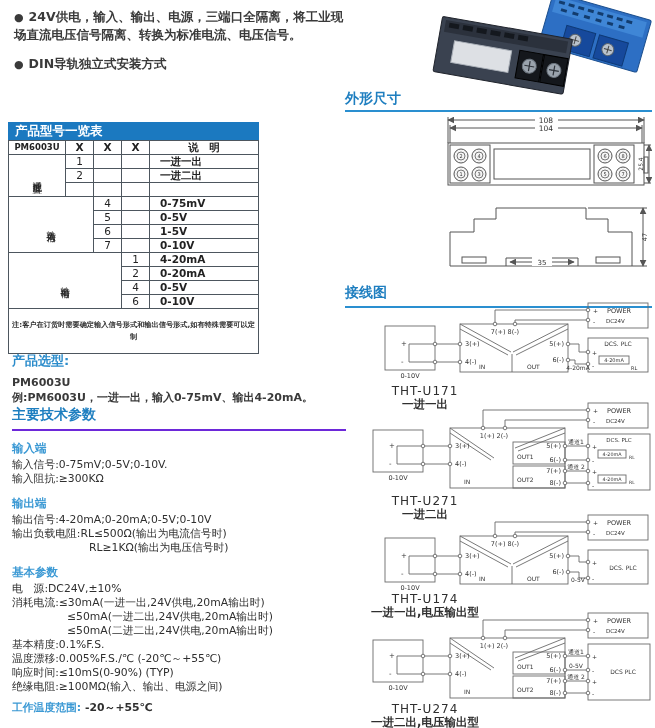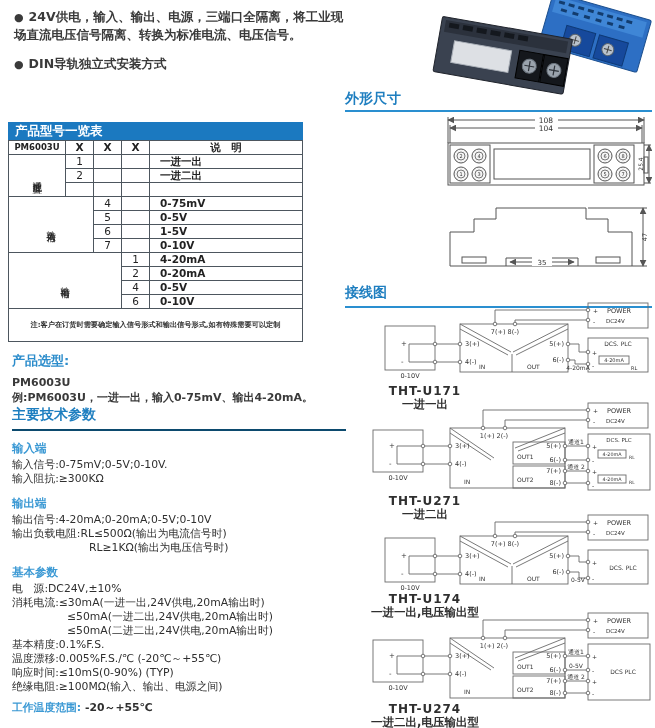--- a/index.html
+++ b/index.html
@@ -8,50 +8,50 @@
   .abs{position:absolute;}
   
   .intro{left:14px;top:8px;width:332px;font-size:12.5px;font-weight:600;color:#3a3a3a;line-height:1.4;}
   .bullet-row{margin-bottom:12px;}
   .bullet{margin-right:5px;font-size:11px;}
   
   .h-main{color:#1f7fc0;font-weight:bold;font-size:14px;}
   .h-sub{color:#3b99d4;font-weight:bold;font-size:11.5px;}
   .rule{position:absolute;height:2px;background:#2a8fd0;}
   
-  .mt{left:8px;top:122px;width:295px;}
+  .mt{left:8px;top:122px;width:251px;}
   .mt-title{background:#1b79c0;color:#fff;font-size:12.5px;font-weight:bold;height:18px;line-height:18px;padding-left:7px;}
   .mt table{border-collapse:collapse;width:100%;table-layout:fixed;}
   .mt td{border:1px solid #4d565e;font-size:10.5px;text-align:center;padding:0;height:13px;line-height:13px;color:#222;overflow:hidden;}
   .mt .c-model{font-size:8.5px;font-weight:bold;}
   .mt .vlab{writing-mode:vertical-rl;font-size:9.5px;letter-spacing:1px;line-height:1.1;padding:2px 0;}
   .mt .desc{text-align:left;padding-left:10px;font-weight:600;}
   .mt .hdr{font-weight:600;}
   .mt .note{font-size:7.2px;text-align:center;padding:10px 2px;height:12px;line-height:12px;color:#333;font-weight:bold;}
   
   .sel{left:12px;top:352px;width:332px;}
   .sel-title{color:#2b8ccb;font-weight:bold;font-size:13px;margin-bottom:5px;}
   .sel-line{font-size:11px;font-weight:600;color:#3a3a3a;line-height:15px;}
   
   .tech{left:12px;top:406px;width:334px;}
-  .tech-title{color:#1f7fc0;font-weight:bold;font-size:14px;padding-bottom:5px;border-bottom:2px solid #0c4a6e;}
+  .tech-title{color:#1f7fc0;font-weight:bold;font-size:14px;padding-bottom:5px;border-bottom:2px solid #6d28d9;}
   .grp-h{margin-top:10px;margin-bottom:2px;}
   .tl{font-size:10.8px;line-height:14px;color:#2f2f2f;font-weight:500;}
   .ind55{padding-left:55px;}
   .ind77{padding-left:77px;}
   .tfoot{margin-top:7px;}
   .tfoot .row{font-size:10.8px;line-height:14.6px;}
   .tfoot .lab{color:#3b99d4;font-weight:bold;margin-right:4px;text-align:center;}
   .tfoot .val{color:#2f2f2f;font-weight:600;}
   
   .dim-h{left:345px;top:90px;}
   .wir-h{left:345px;top:284px;}
   
   .cap{position:absolute;text-align:center;color:#2f2f2f;}
-  .cap-name{font-size:12px;font-weight:bold;letter-spacing:1px;line-height:14px;}
+  .cap-name{font-size:12px;font-weight:normal;letter-spacing:1px;line-height:14px;}
   .cap-sub{font-size:11.5px;font-weight:bold;line-height:13px;}
   
   svg text{font-family:"DejaVu Sans","Liberation Sans",sans-serif;fill:#333;}
   .dm{stroke:#555;fill:none;stroke-width:1;}
   .wl{stroke:#6a6a6a;fill:none;stroke-width:0.9;}
   .term{fill:#fff;stroke:#6a6a6a;stroke-width:0.9;}
 </style>
 </head>
 <body>
 

